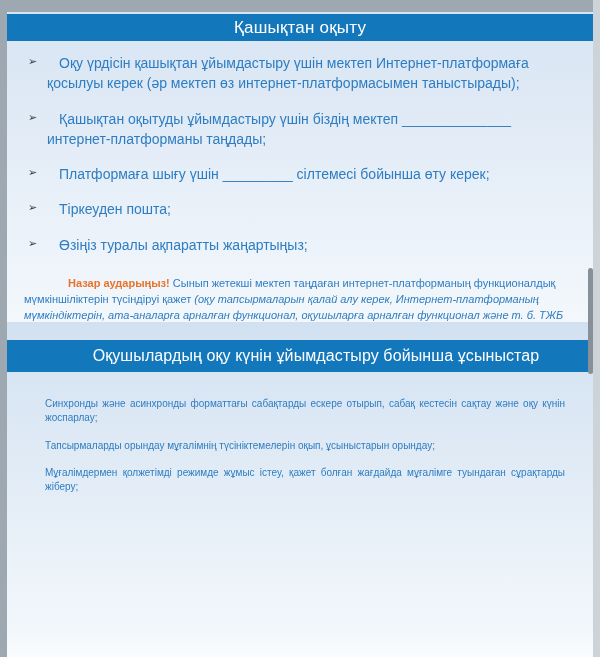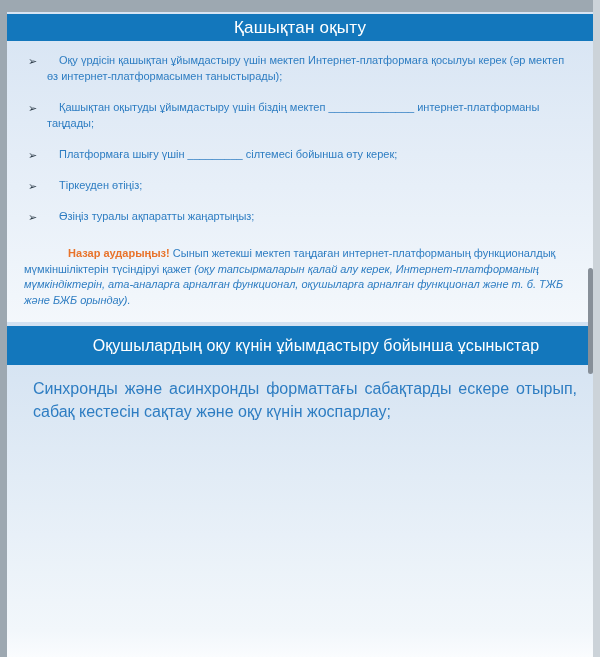--- a/index.html
+++ b/index.html
@@ -4,30 +4,30 @@
 <style>
   html,body{margin:0;padding:0;}
   body{font-family:"Liberation Sans","DejaVu Sans",sans-serif;}
   .page{position:relative;width:600px;height:657px;background:#9da8b1;overflow:hidden;}
   .right-track{position:absolute;left:593px;top:0;width:7px;height:657px;background:#ccd3d9;}
   .slide{position:absolute;left:7px;width:586px;box-sizing:border-box;}
   .slide1{top:12px;height:318px;background:linear-gradient(#d7e4f3 0%,#e7eff8 55%,#f4f8fc 100%);border-bottom:1px solid #8e99a3;}
   .slide2{top:322px;height:335px;background:linear-gradient(#d2e1f1 0%,#e5eef7 55%,#f2f7fb 92%,#fafcfe 100%);}
   .bar{background:#1377bc;color:#ffffff;display:flex;align-items:center;justify-content:center;}
   .bar1{height:27px;margin-top:2px;font-size:17px;letter-spacing:.2px;}
-  .bar2{height:39px;margin-top:4px;font-size:16px;letter-spacing:.1px;padding-left:32px;}
+  .bar2{height:32px;margin-top:18px;font-size:16px;letter-spacing:.1px;padding-left:32px;}
   .list{padding:12px 20px 0 21px;}
   .bullet{display:flex;margin-bottom:15px;}
   .marker{width:19px;flex:0 0 19px;color:#2b3a47;font-size:11px;line-height:16px;}
-  .btext{flex:1;color:#2e7dc2;font-size:11px;line-height:1.45;text-indent:12px;}
+  .btext{flex:1;color:#2e7dc2;font-size:14px;line-height:1.45;text-indent:12px;}
   .note{padding:6px 20px 0 17px;color:#2e7dc2;font-size:11px;line-height:1.44;}
   .note-lead{color:#e8732a;font-weight:bold;padding-left:44px;}
   .note-italic{font-style:italic;}
   .paras{padding:13px 16px 0 26px;}
-  .paras p{margin:0;color:#2e7dc2;font-size:16px;line-height:1.43;text-align:justify;}
+  .paras p{margin:12px;color:#2e7dc2;font-size:10px;line-height:1.43;text-align:justify;}
   .p1{margin-bottom:13px !important;}
   .p2{margin-bottom:7px !important;}
   .p3{margin-bottom:8px !important;}
   .p4{margin-bottom:13px !important;}
   .p5{margin-bottom:10px !important;}
   .p6{margin-bottom:8px !important;}
   .scroll-thumb{position:absolute;left:588px;top:268px;width:5px;height:106px;background:#878f98;border-radius:3px;}
 </style>
 </head>
 <body>
@@ -48,36 +48,38 @@
       <div class="bullet">
         <span class="marker">➢</span>
         <div class="btext">Қашықтан оқытуды ұйымдастыру үшін біздің мектеп ______________ интернет-платформаны таңдады;</div>
       </div>
       <div class="bullet">
         <span class="marker">➢</span>
         <div class="btext">Платформаға шығу үшін _________ сілтемесі бойынша өту керек;</div>
       </div>
       <div class="bullet">
         <span class="marker">➢</span>
-        <div class="btext">Тіркеуден өтіңіз;</div>
+        <div class="btext">Тіркеуден пошта;</div>
       </div>
       <div class="bullet">
         <span class="marker">➢</span>
         <div class="btext">Өзіңіз туралы ақпаратты жаңартыңыз;</div>
       </div>
     </div>
     <div class="note">
       <span class="note-lead">Назар аударыңыз!</span><span> Сынып жетекші мектеп таңдаған интернет-платформаның функционалдық мүмкіншіліктерін түсіндіруі қажет </span><span class="note-italic">(оқу тапсырмаларын қалай алу керек, Интернет-платформаның мүмкіндіктерін, ата-аналарға арналған функционал, оқушыларға арналған функционал және т. б. ТЖБ және БЖБ орындау).</span>
     </div>
   </div>
 
   <div class="slide slide2">
     <div class="bar bar2">
       <span>Оқушылардың оқу күнін ұйымдастыру бойынша ұсыныстар</span>
     </div>
     <div class="paras">
       <p class="p1">Синхронды және асинхронды форматтағы сабақтарды ескере отырып, сабақ кестесін сақтау және оқу күнін жоспарлау;</p>
+      <p class="p4">Тапсырмаларды орындау мұғалімнің түсініктемелерін оқып, ұсыныстарын орындау;</p>
+      <p class="p6">Мұғалімдермен қолжетімді режимде жұмыс істеу, қажет болған жағдайда мұғалімге туындаған сұрақтарды жіберу;</p>
     </div>
   </div>
 
   <div class="scroll-thumb"></div>
 
 </div>
 
 </body></html>

